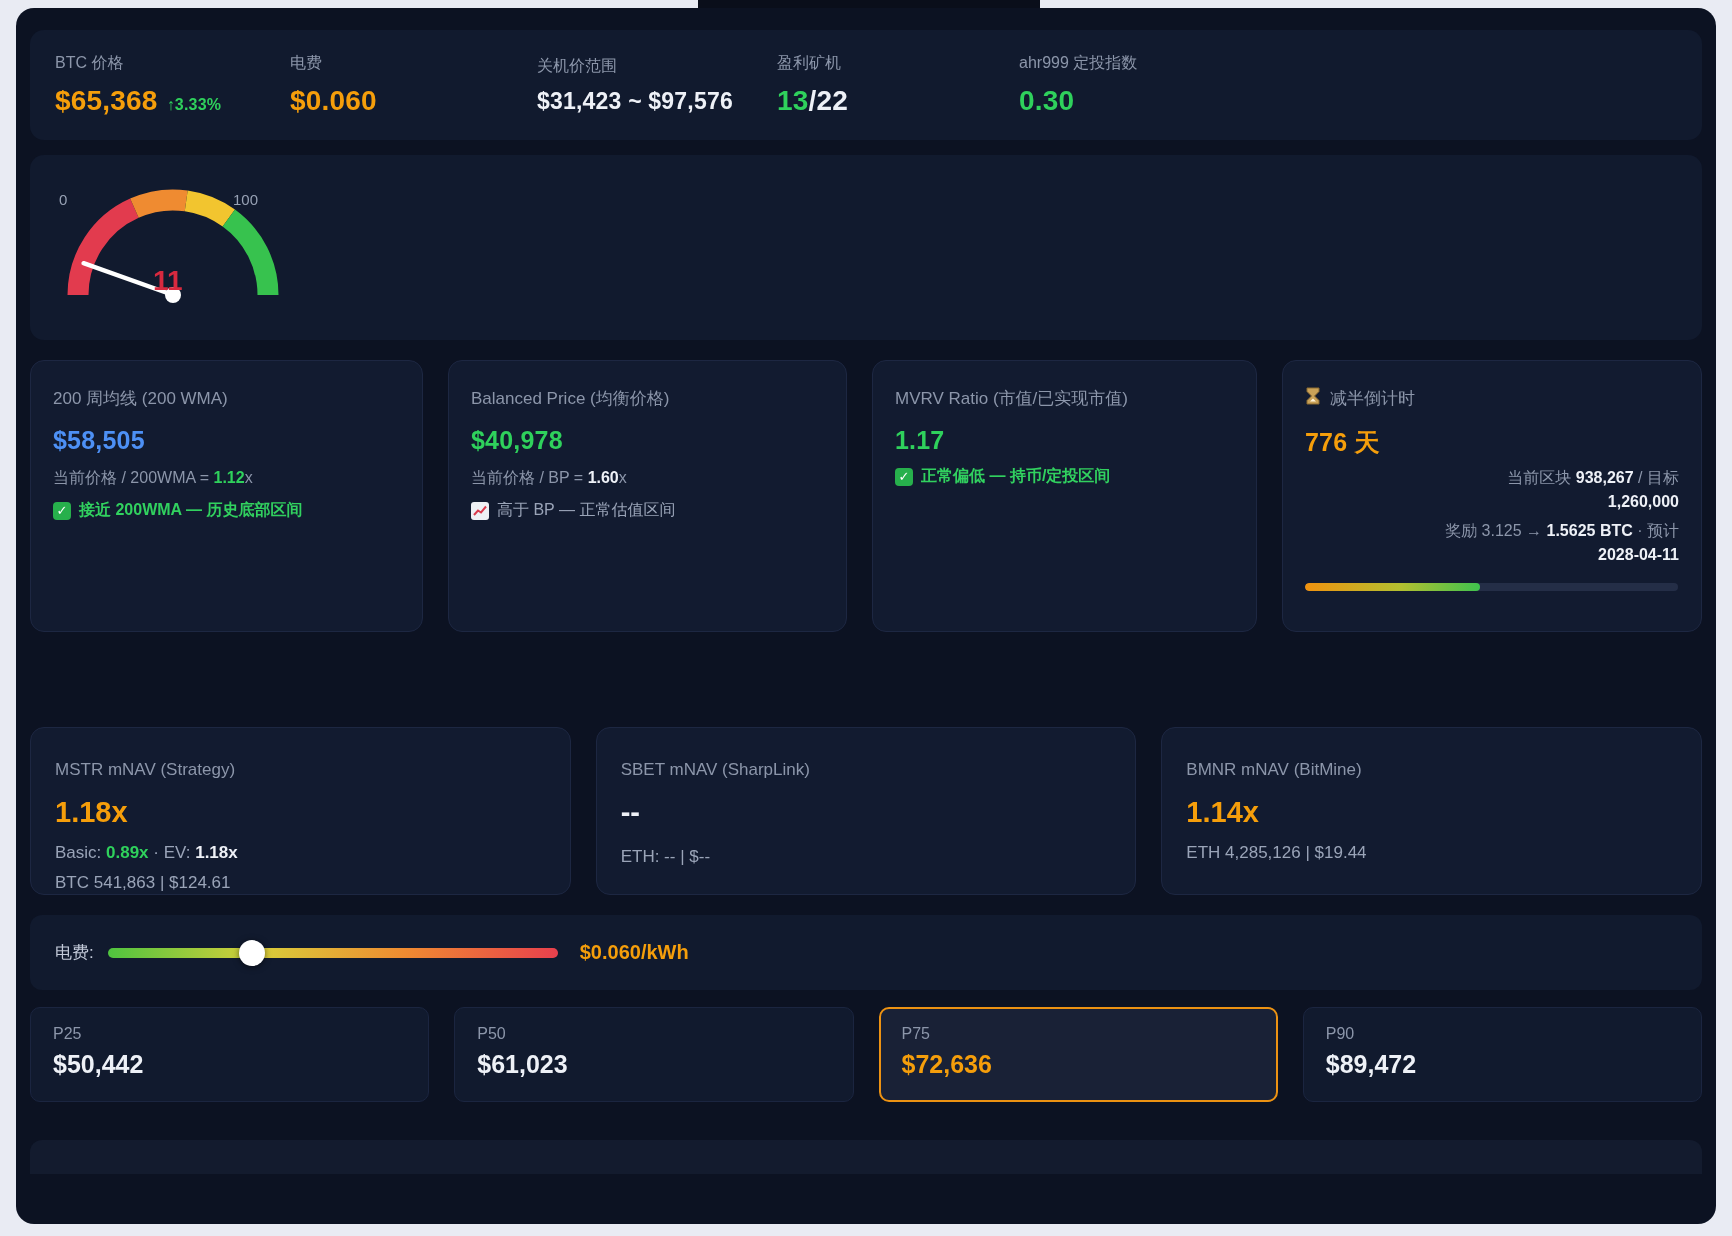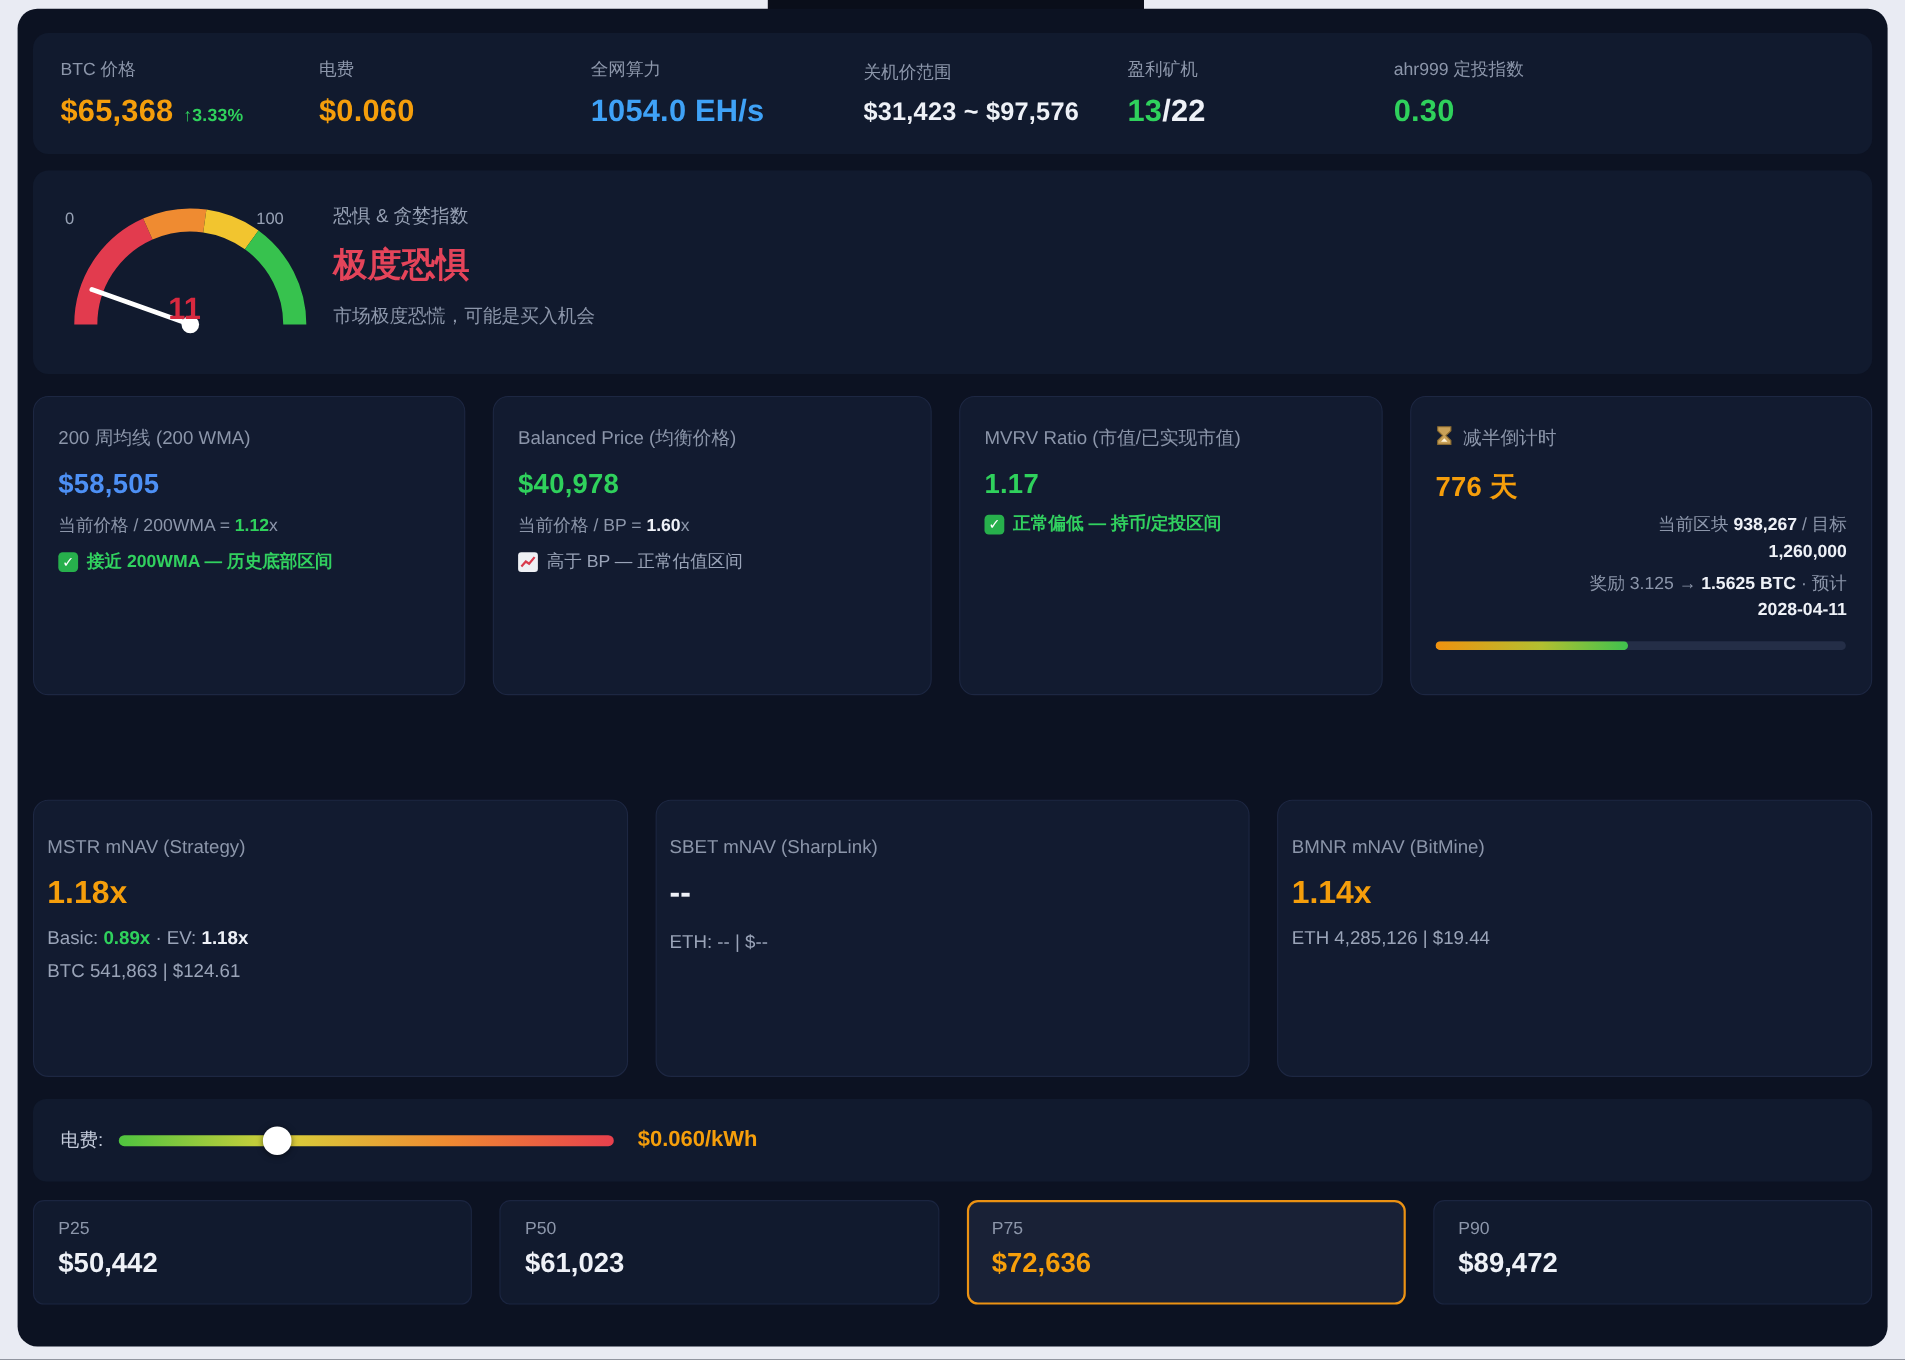--- a/index.html
+++ b/index.html
@@ -78,21 +78,21 @@
   }
   .chart-ic{width:18px;height:18px;background:#eef0f4;border-radius:3px;margin-right:8px;flex:none;}
   .halv-line{font-size:16px;color:var(--label);margin-top:9px;line-height:1.25;text-align:right;}
   .halv-line b{color:var(--text-white);}
   .halv-line .dimnum{color:#8c96aa;}
   .progress{margin-top:18px;width:373px;height:8px;border-radius:4px;background:#242e47;overflow:hidden;}
   .progress .fill{height:100%;border-radius:4px;background:linear-gradient(90deg,#f0920f,#b3c030 55%,#3fc24e);}
   .hourglass{margin-right:9px;flex:none;}
   
   .mnav-row{margin-top:95px;display:grid;grid-template-columns:1fr 1fr 1fr;grid-gap:25px;}
-  .ncard{height:252px;background:var(--bg-card);border:1px solid var(--border-card);border-radius:14px;padding:32px 12px;}
+  .ncard{height:168px;background:var(--bg-card);border:1px solid var(--border-card);border-radius:14px;padding:32px 24px;}
   .ncard .title{font-size:17px;color:var(--label);}
   .ncard .bigval{font-size:29px;font-weight:bold;margin-top:16px;}
   .ncard .bigval.white{color:var(--text-white);}
   .ncard .sub{font-size:17px;color:#9aa4b8;margin-top:14px;}
   .ncard .sub b.g{color:var(--green)} .ncard .sub b.w{color:var(--text-white)}
   
   .slider-panel{margin-top:20px;height:75px;background:var(--bg-panel);border-radius:12px;display:flex;align-items:center;padding-left:25px;}
   .slider-label{font-size:17px;color:#c3cad9;}
   .slider-track{
     position:relative;width:450px;height:10px;border-radius:5px;margin-left:14px;
@@ -125,24 +125,20 @@
 <div class="app">
 
   <div class="topbar">
     <div class="stat w0">
       <span class="lbl">BTC 价格</span>
       <span class="val orange"><span>$65,368</span><span class="chg">↑3.33%</span></span>
     </div>
     <div class="stat w1">
       <span class="lbl">电费</span>
       <span class="val orange">$0.060</span>
-    </div>
-    <div class="stat w2">
-      <span class="lbl">全网算力</span>
-      <span class="val blue">1054.0 EH/s</span>
     </div>
     <div class="stat w3">
       <span class="lbl">关机价范围</span>
       <span class="val range">$31,423 ~ $97,576</span>
     </div>
     <div class="stat w4">
       <span class="lbl">盈利矿机</span>
       <span class="val green"><span>13</span><span class="frac-rest">/22</span></span>
     </div>
     <div class="stat w5">
@@ -157,25 +153,20 @@
         <path d="M23,132 A95,95 0 0 1 79.4,45.2" fill="none" stroke="#e23b4e" stroke-width="21"></path>
         <path d="M79.4,45.2 A95,95 0 0 1 131.2,37.9" fill="none" stroke="#ef8b31" stroke-width="21"></path>
         <path d="M131.2,37.9 A95,95 0 0 1 173.8,55.1" fill="none" stroke="#f2c52f" stroke-width="21"></path>
         <path d="M173.8,55.1 A95,95 0 0 1 213,132" fill="none" stroke="#37c24e" stroke-width="21"></path>
         <line x1="118" y1="132" x2="28.6" y2="100.2" stroke="#ffffff" stroke-width="4.5" stroke-linecap="round"></line>
         <circle cx="118" cy="132" r="8" fill="#ffffff"></circle>
       </svg>
       <span class="gauge-min">0</span>
       <span class="gauge-max">100</span>
       <span class="gauge-val">11</span>
-    </div>
-    <div class="fg-text">
-      <div class="fg-title">恐惧 &amp; 贪婪指数</div>
-      <div class="fg-status">极度恐惧</div>
-      <div class="fg-desc">市场极度恐慌，可能是买入机会</div>
     </div>
   </div>
 
   <div class="cards-row">
 
     <div class="mcard">
       <div class="title">200 周均线 (200 WMA)</div>
       <div class="bigval blue">$58,505</div>
       <div class="subline"><span>当前价格 / 200WMA = </span><b class="g">1.12</b><span>x</span></div>
       <div class="noteline green">

